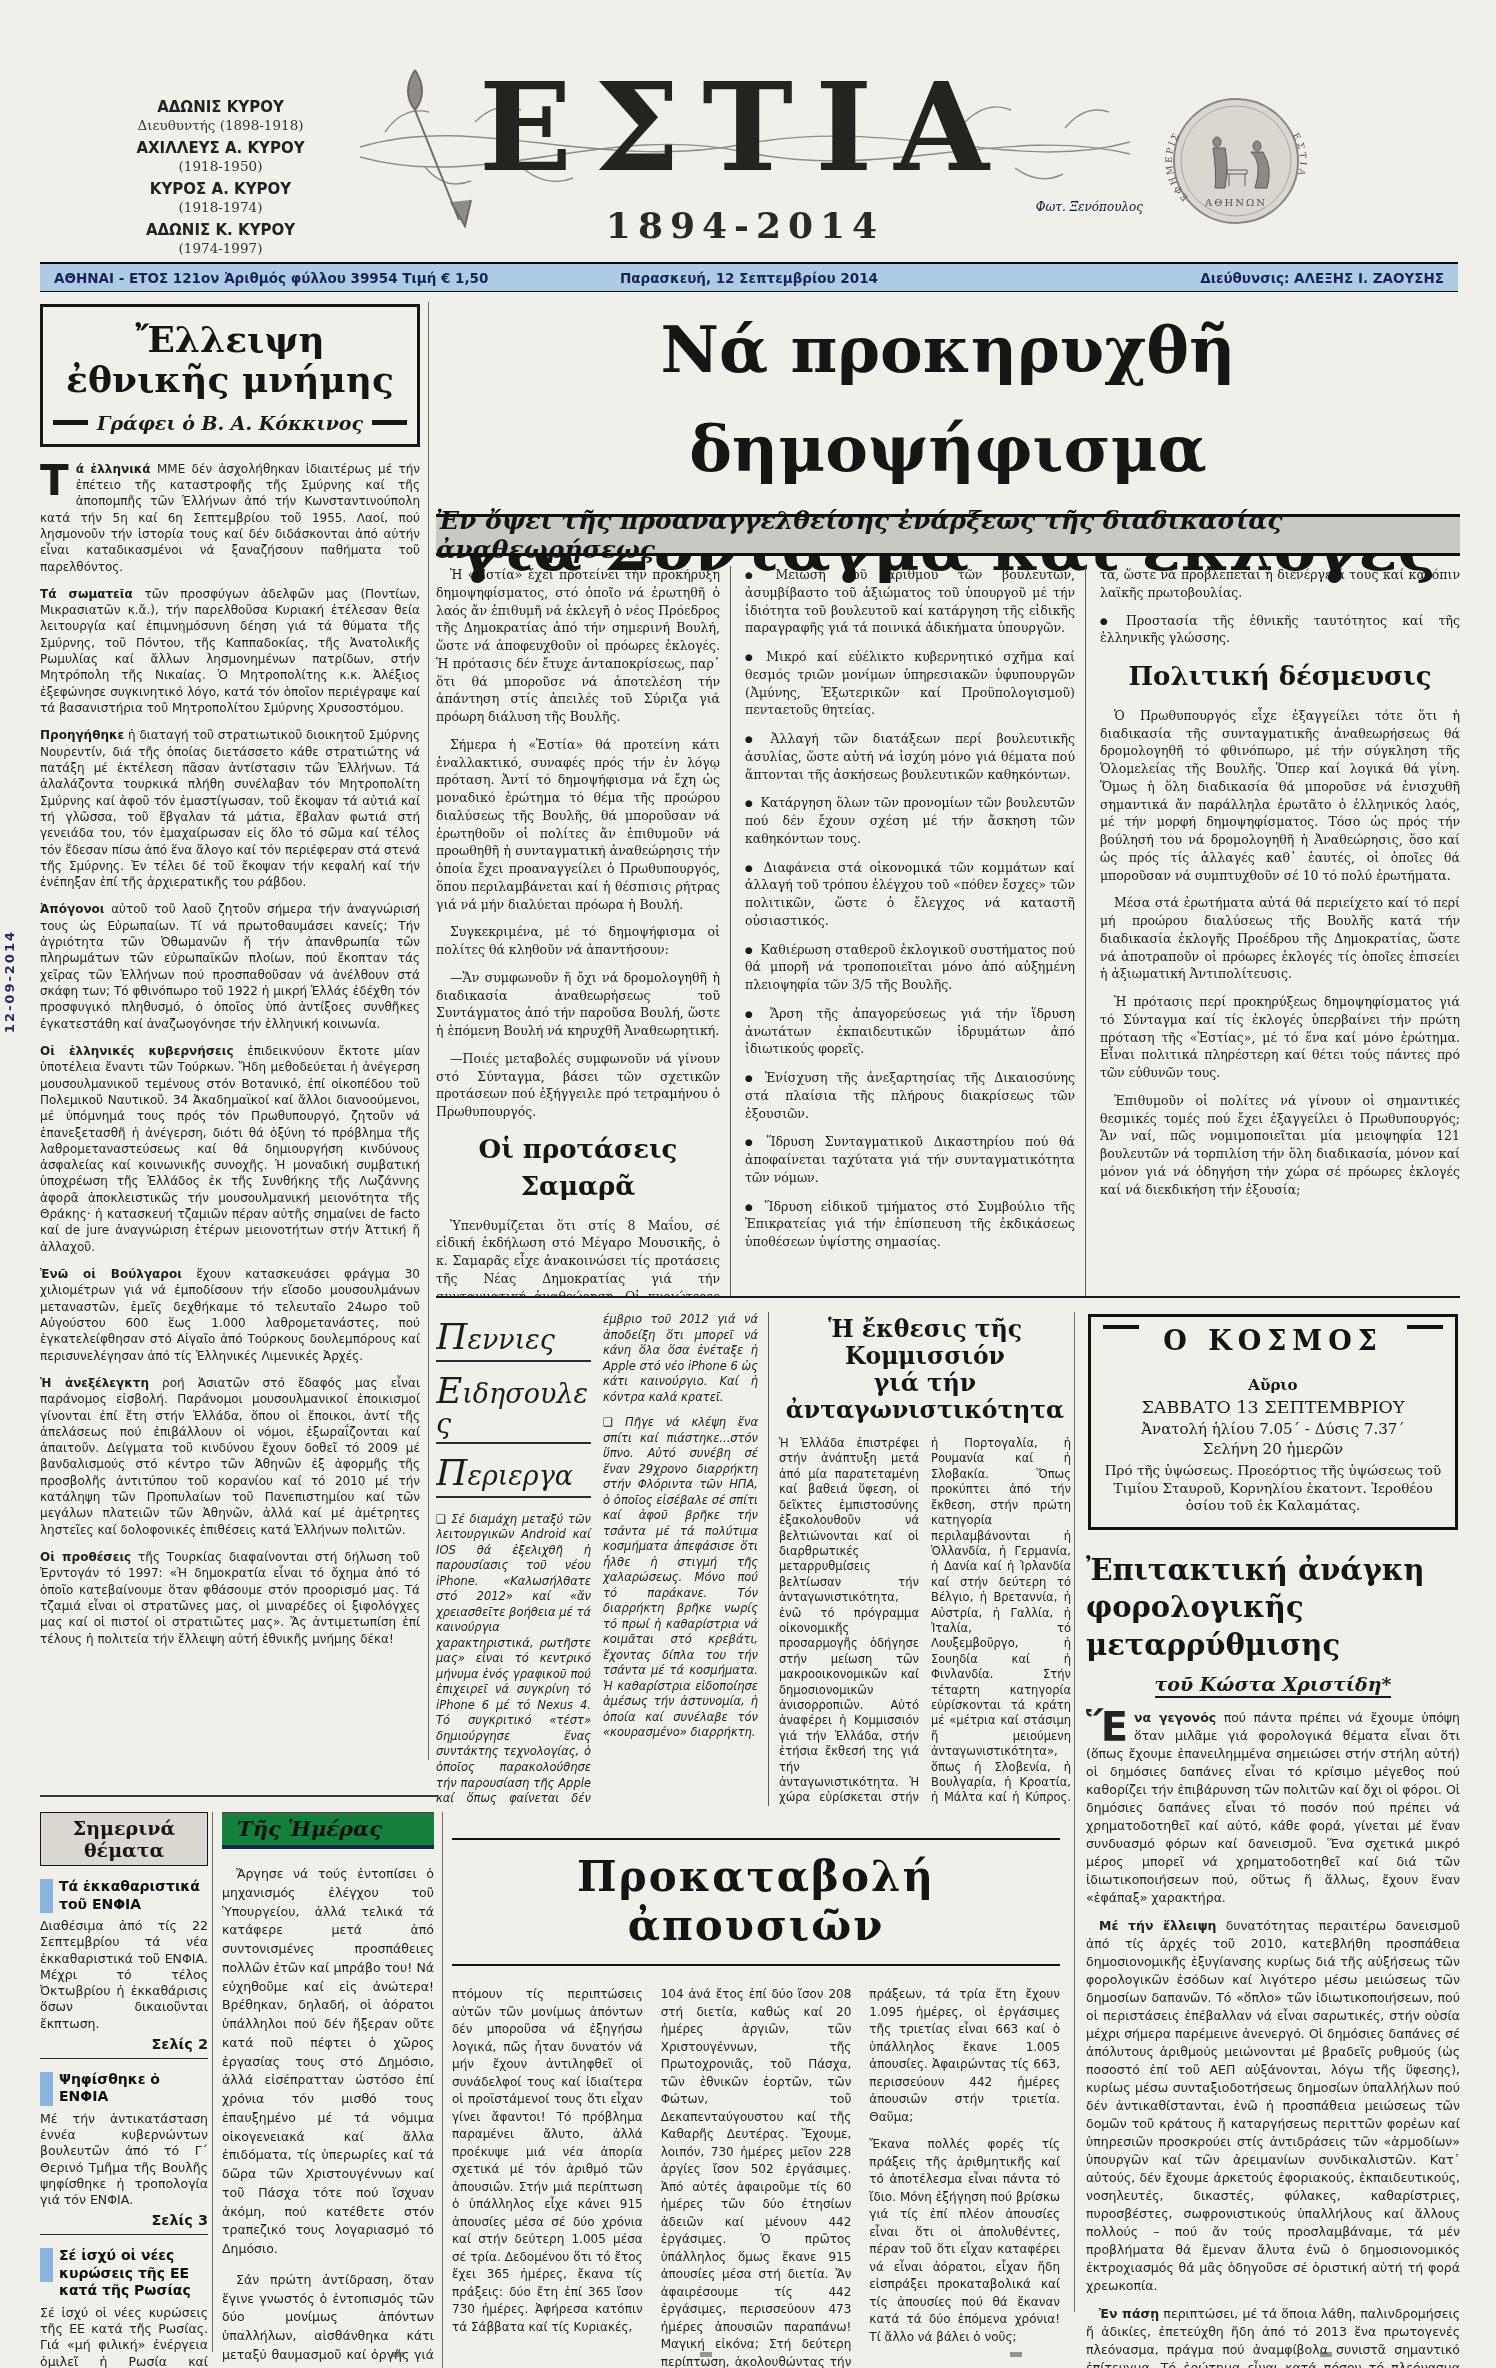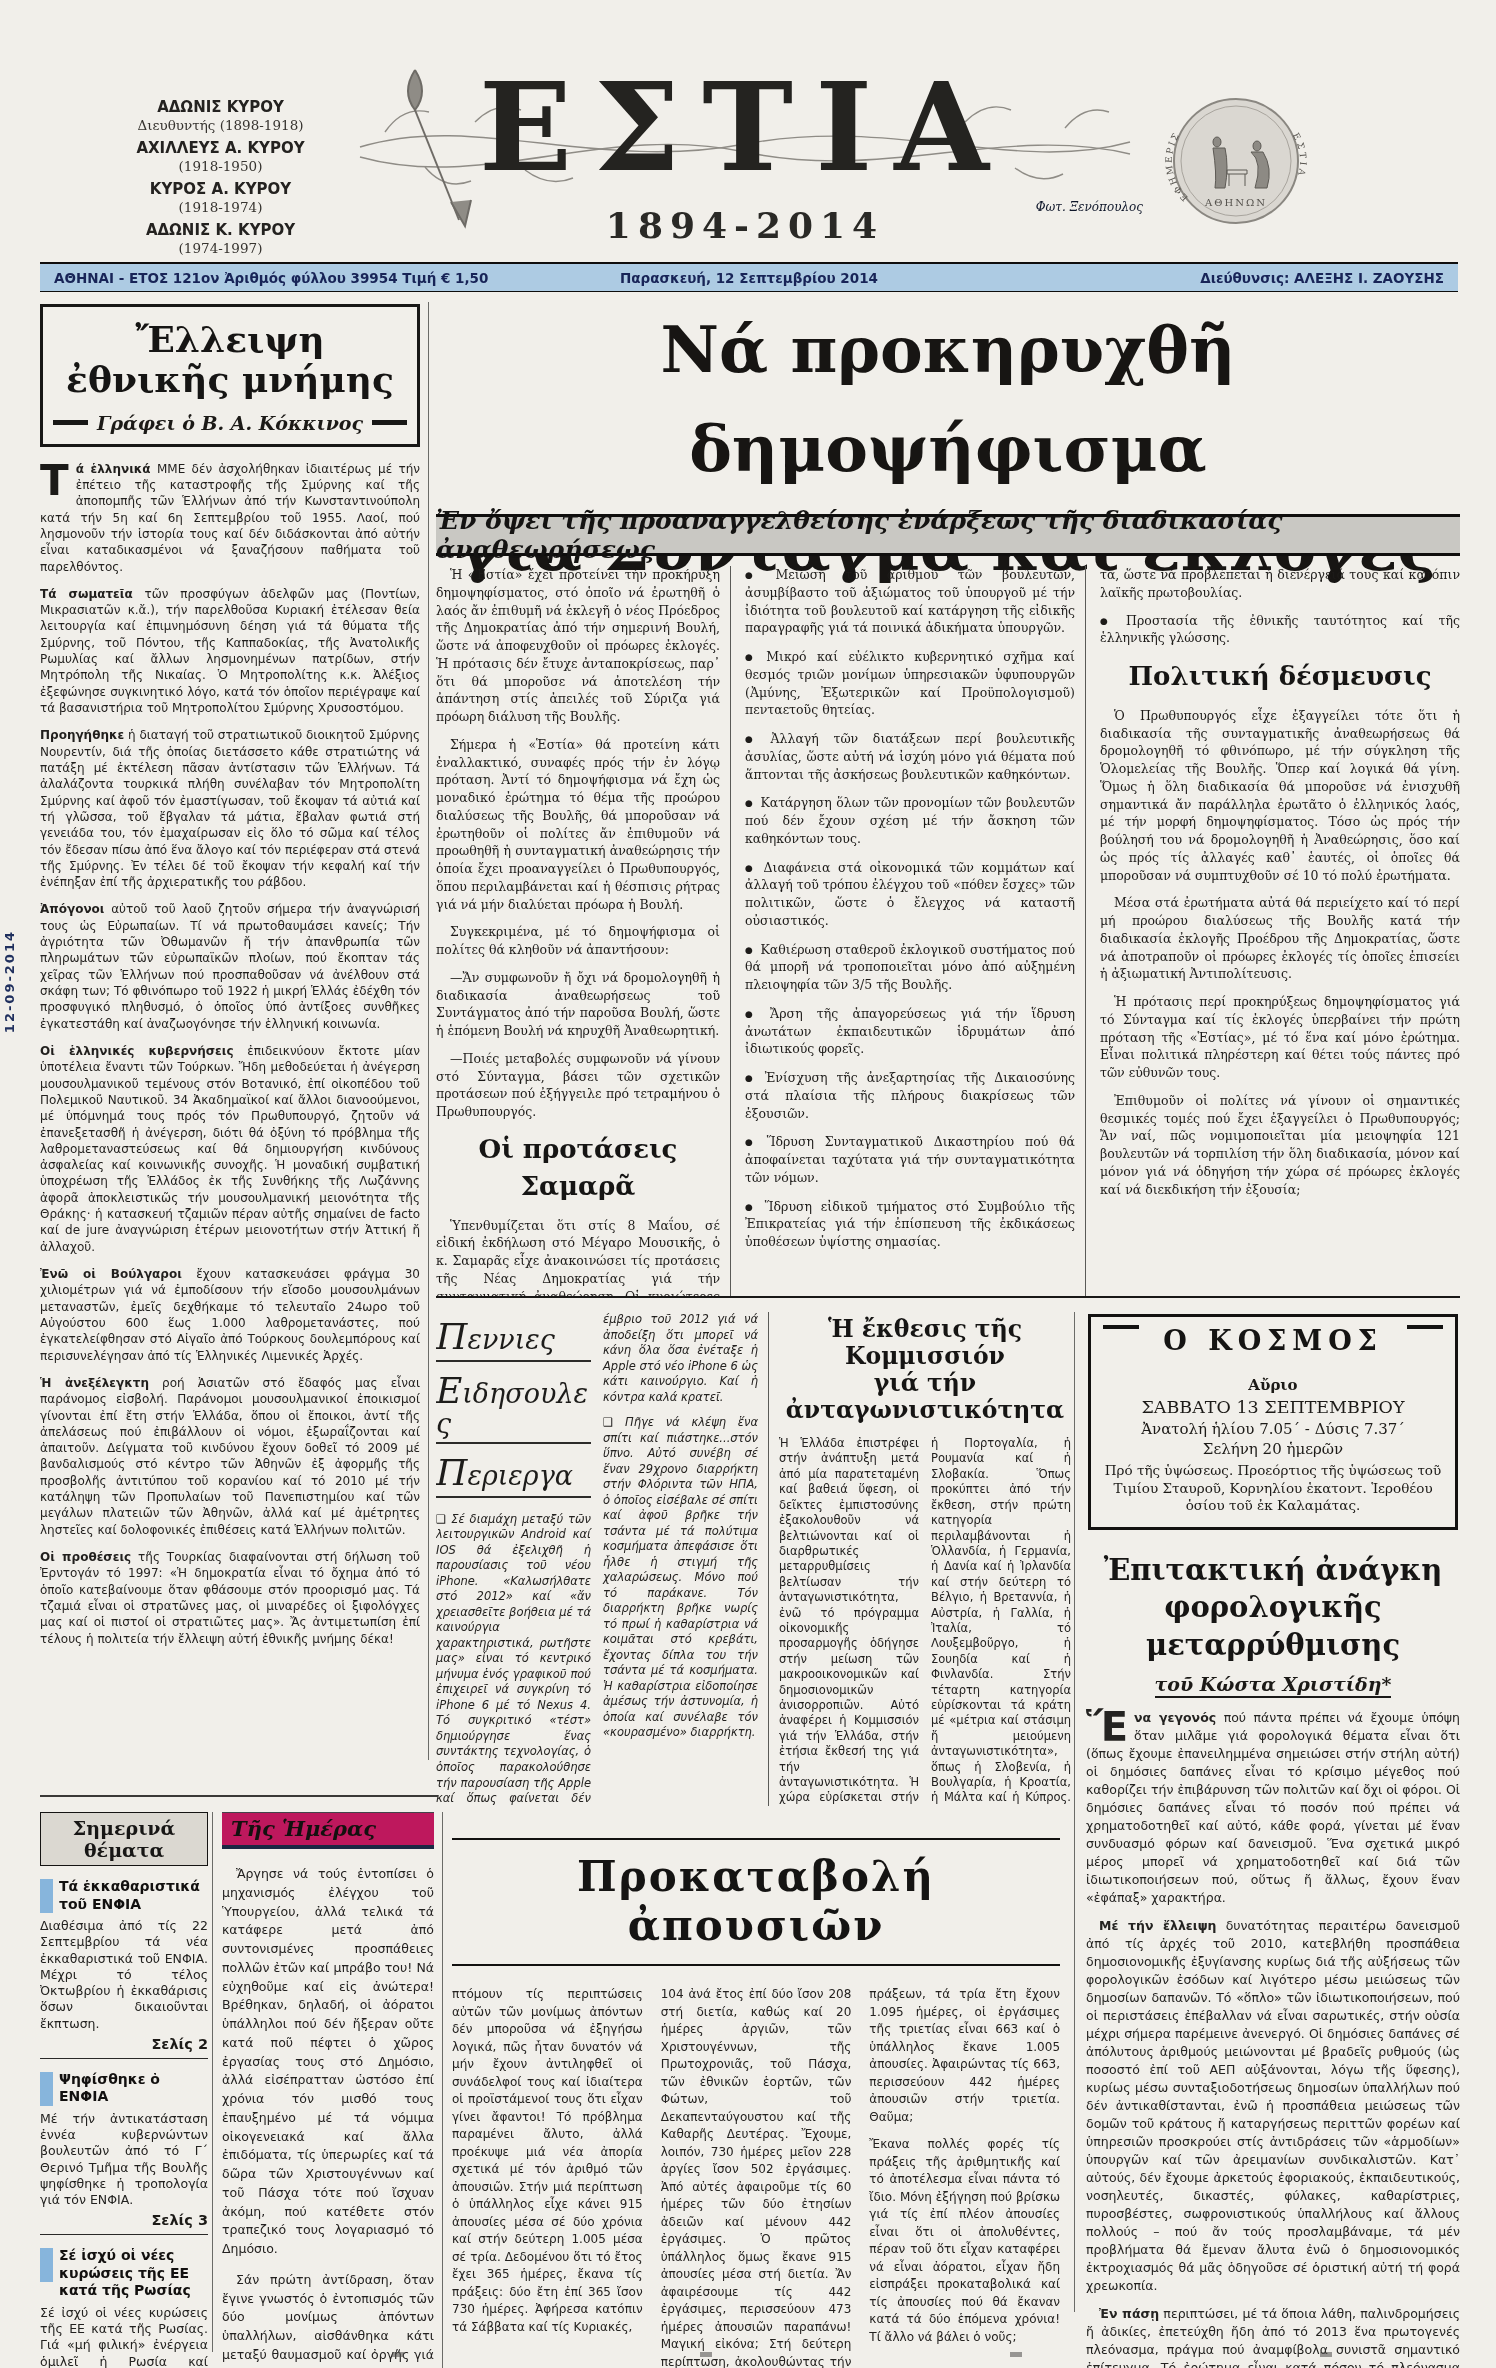--- a/index.html
+++ b/index.html
@@ -92,43 +92,43 @@
   .kosmos{border:3.5px solid #131211;padding:8px 12px 12px;margin:2px 2px 22px;}
   .kos-title-row{display:flex;gap:24px;}
   .kos-title-row .bar{flex:1;height:4px;background:#131211;}
   .kos-title{font-weight:bold;font-size:27px;letter-spacing:6px;white-space:nowrap;color:#151413;}
   .kosmos .kline{text-align:center;}
   .kos-avrio{font-weight:bold;font-size:15px;margin-top:20px;}
   .kos-day{font-size:17.5px;margin-top:3px;}
   .kos-sun{font-size:15px;margin-top:3px;}
   .kos-moon{font-size:15px;margin-top:2px;}
   .kos-feast{font-size:13.5px;line-height:1.3;margin-top:4px;}
-  .chr-head{text-align:center;font-weight:bold;font-size:29px;line-height:1.3;color:#161514;}
+  .chr-head{text-align:left;font-weight:bold;font-size:29px;line-height:1.3;color:#161514;}
   .chr-byline{text-align:center;margin:8px 0 14px;}
   .chr-byline span{font-style:italic;font-weight:bold;font-size:19px;border-bottom:2px solid #1a1918;padding-bottom:1px;}
   .chr-body{font-family:"DejaVu Sans","Liberation Sans",sans-serif;font-size:12.5px;line-height:1.44;
     text-align:justify;word-break:break-word;color:#242321;}
   .chr-body p{margin:0 0 10px;text-indent:13px;}
   .chr-body p.first{text-indent:0;}
   .dc2{float:left;font-weight:bold;font-size:40px;line-height:33px;margin:2px 6px 0 0;font-family:"DejaVu Sans","Liberation Sans",sans-serif;}
 
   
   .botrule{left:40px;top:1795px;width:398px;height:1.5px;background:#3a3937;}
   .topics{left:40px;top:1812px;width:168px;font-family:"DejaVu Sans","Liberation Sans",sans-serif;}
   .top-head{border:1.5px solid #151413;background:#dbd8d1;text-align:center;
     font-family:"DejaVu Serif","Liberation Serif",serif;font-weight:bold;font-size:19px;padding:4px 2px;color:#171615;}
   .t-item{margin-top:12px;border-bottom:1.5px solid #2a2928;padding-bottom:6px;}
   .t-title{position:relative;padding-left:19px;font-weight:bold;font-size:14px;line-height:1.25;color:#12100f;min-height:34px;}
   .t-title::before{content:"";position:absolute;left:0;top:1px;width:13px;height:34px;background:#87b5dc;}
   .t-text{font-size:12.5px;line-height:1.3;text-align:justify;margin-top:5px;color:#232220;}
   .t-page{text-align:right;font-weight:bold;font-size:14.5px;margin-top:4px;}
 
   .imera{left:222px;top:1812px;width:212px;}
-  .im-head{background:#be185d;border-top:1px solid #44434a;border-bottom:4.5px solid #1b2844;
-    font-style:italic;font-weight:bold;font-size:21px;padding:3px 9px 4px;color:#13110f;}
+  .im-head{background:#15803d;border-top:1px solid #44434a;border-bottom:4.5px solid #1b2844;
+    font-style:italic;font-weight:bold;font-size:21px;padding:3px 15px 4px;color:#13110f;}
   .im-body{margin-top:16px;font-family:"DejaVu Sans","Liberation Sans",sans-serif;
     font-size:12.5px;line-height:1.5;text-align:justify;word-break:break-word;color:#232120;}
   .im-body p{margin:0 0 12px;text-indent:14px;}
 
   .absences{left:452px;top:1812px;width:608px;}
   .abs-head{margin-top:26px;border-top:2.5px solid #121110;border-bottom:2.5px solid #121110;
     padding:12px 0 14px;text-align:center;font-weight:bold;font-size:42px;letter-spacing:2px;color:#151413;}
   .abs-cols{display:flex;gap:18px;margin-top:20px;}
   .abs-cols .acol{flex:1;font-family:"DejaVu Sans","Liberation Sans",sans-serif;
     font-size:12px;line-height:1.46;text-align:justify;word-break:break-word;color:#242220;}

